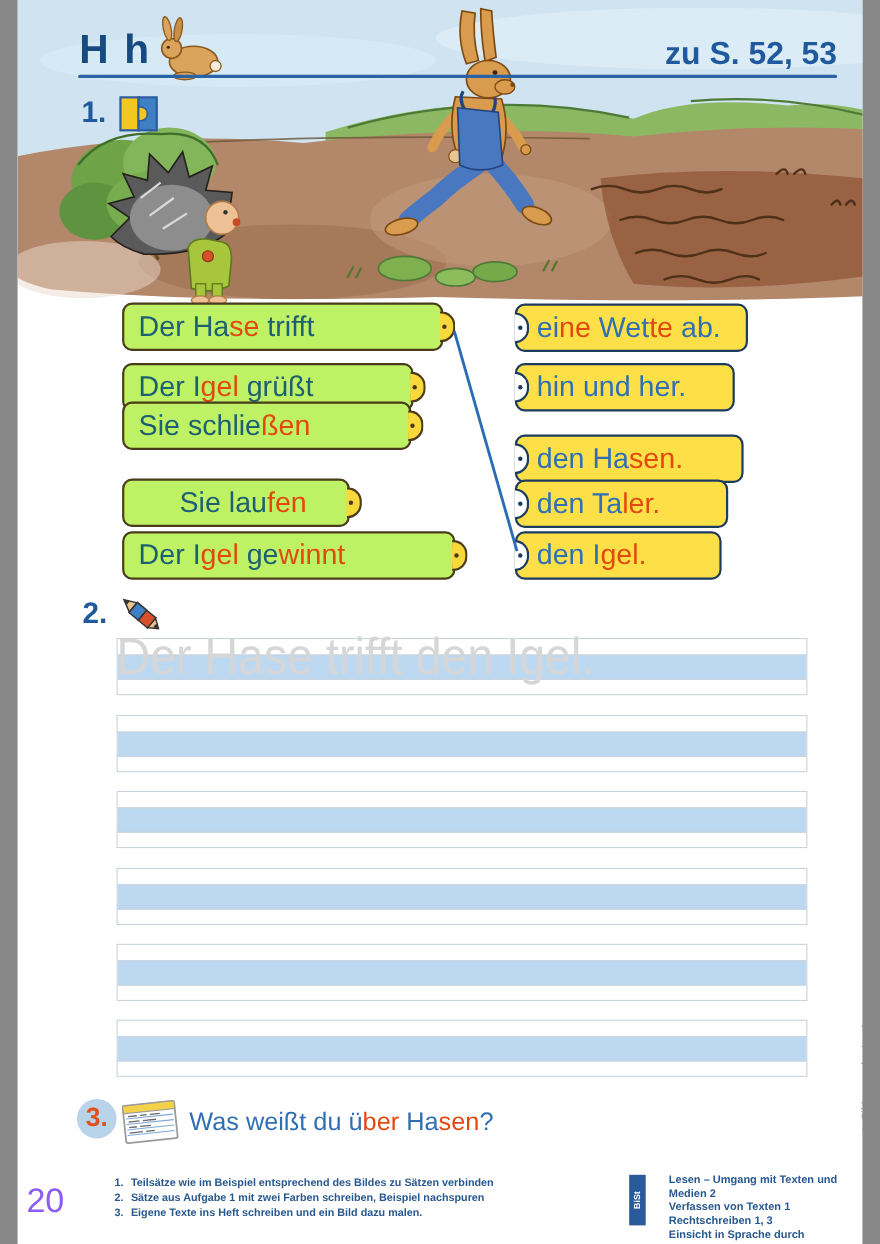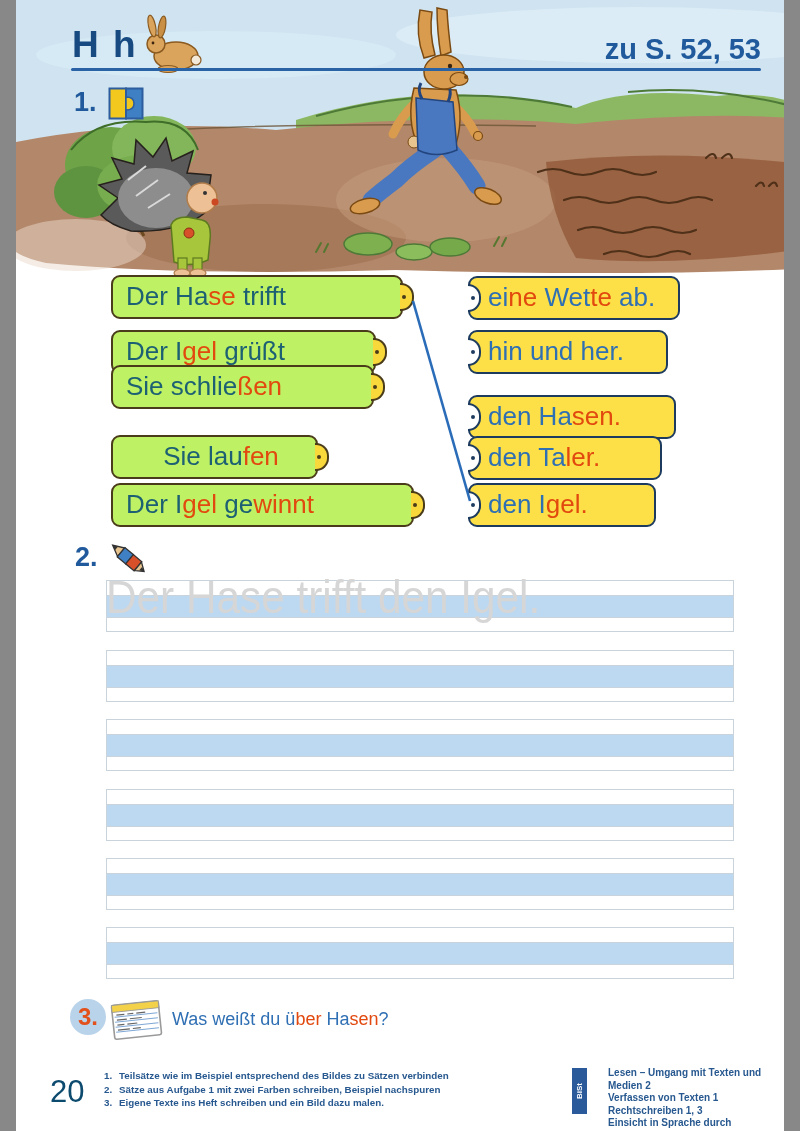--- a/index.html
+++ b/index.html
@@ -36,24 +36,24 @@
   .line-group{position:absolute;left:90px;width:628px;height:52px;background:#fff;
         border:1px solid #c9d3dc;box-sizing:border-box;}
   .line-band{position:absolute;left:0;right:0;top:14px;height:21px;background:#bdd8f1;
         border-top:1px solid #c9d3dc;border-bottom:1px solid #c9d3dc;}
   .traced{left:90px;top:569px;font-size:47px;color:#d6d6d6;letter-spacing:0px;
         transform:scaleX(.9);transform-origin:left top;z-index:3;}
 
   
   .t3circle{left:54px;top:999px;width:36px;height:36px;border-radius:50%;background:#b9d3ea;
         text-align:center;line-height:36px;font-size:24px;color:#e2511c;font-weight:bold;}
-  .question{left:156px;top:1002px;font-size:18px;line-height:34px;white-space:nowrap;}
-
-  
-  .pagenum{left:34px;top:1074px;font-size:31px;color:#0c4a6e;}
+  .question{left:156px;top:1002px;font-size:23px;line-height:34px;white-space:nowrap;}
+
+  
+  .pagenum{left:8px;top:1074px;font-size:31px;color:#8b5cf6;}
   .footnotes{left:88px;top:1069px;font-size:9.8px;line-height:13.6px;color:#27588f;font-weight:bold;}
   .fn-num{display:inline-block;width:15px;}
   .bist{left:556px;top:1068px;width:15px;height:46px;background:#2b5a9b;display:flex;
         align-items:center;justify-content:center;}
   .bist span{writing-mode:vertical-rl;transform:rotate(180deg);color:#fff;font-size:8px;font-weight:bold;}
   .standards{left:592px;top:1067px;font-size:10px;line-height:12.6px;color:#27588f;font-weight:bold;}
   .copyright{left:766px;top:891px;height:140px;writing-mode:vertical-rl;transform:rotate(180deg);
         font-size:9.5px;color:#2a5f9e;white-space:nowrap;}
 </style>
 </head>

